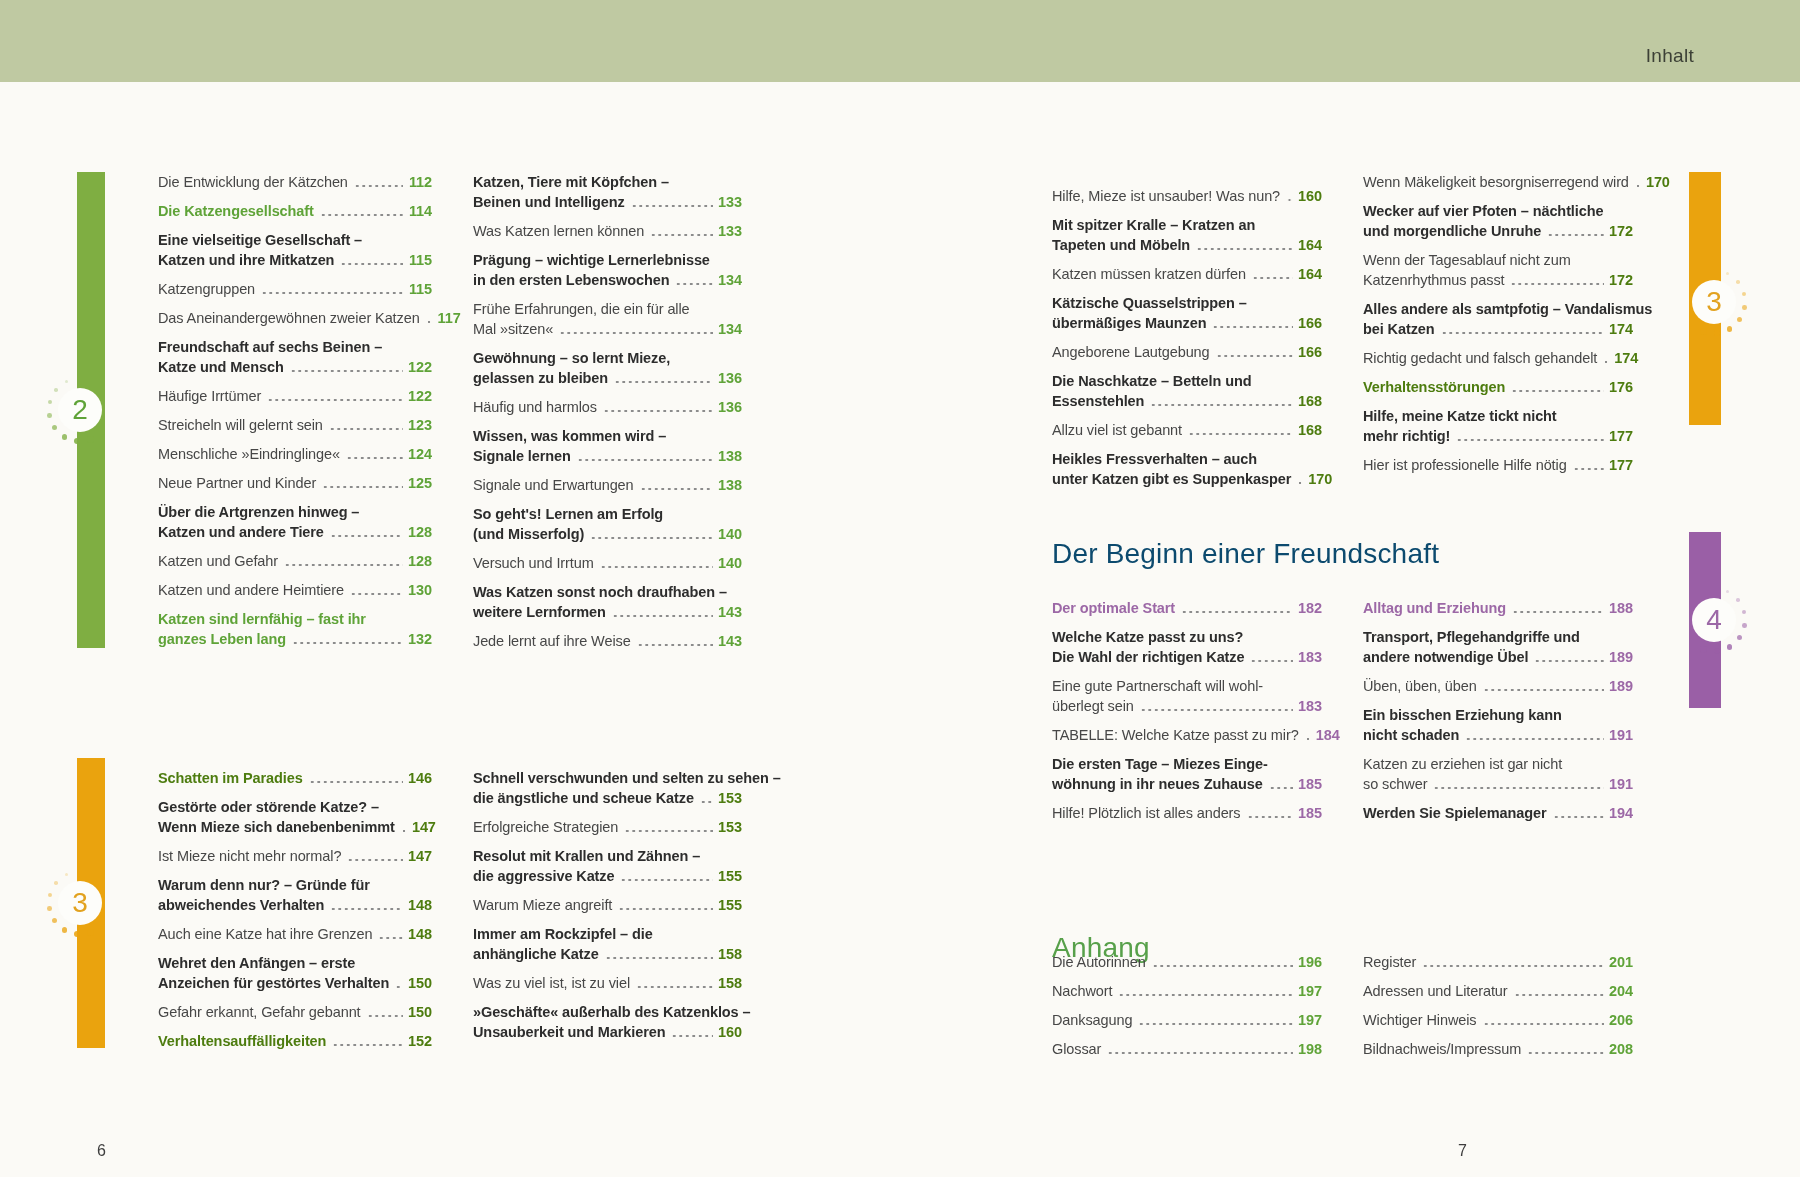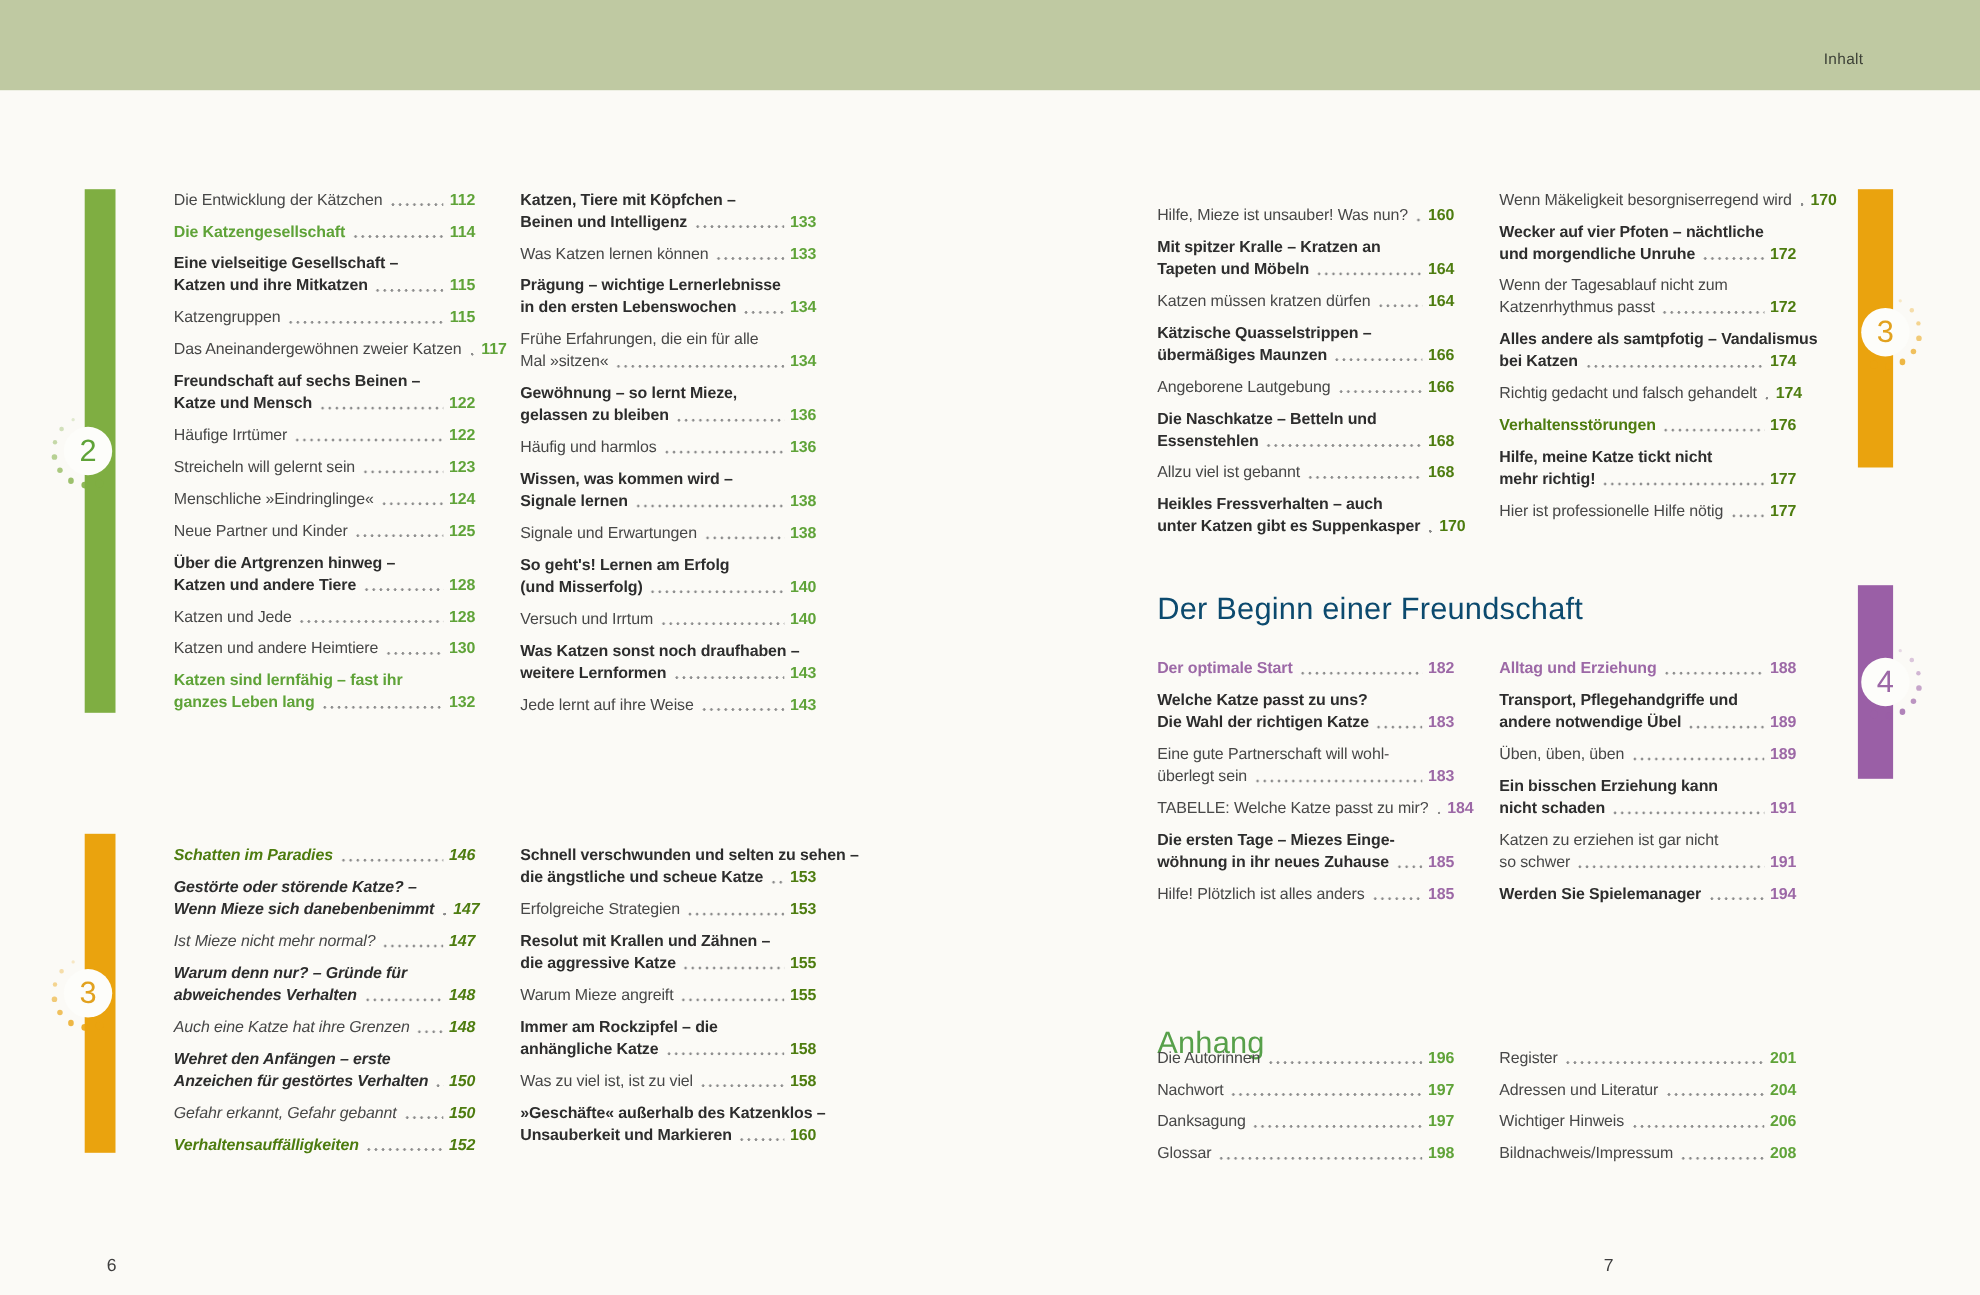--- a/index.html
+++ b/index.html
@@ -9,21 +9,21 @@
     font-family:"Liberation Sans","DejaVu Sans",sans-serif;
     color:#3f3f3f;
   }
   .spread{position:relative;width:1800px;height:1177px;}
   .header-band{
     position:absolute;left:0;top:0;width:1800px;height:82px;
     background:#bfc9a2;
   }
   .header-title{
     position:absolute;right:106px;top:45px;
-    font-size:14px;color:#3c4036;letter-spacing:.3px;
+    font-size:19px;color:#3c4036;letter-spacing:.3px;
   }
   .bar{position:absolute;}
   .badge-circle{
     position:absolute;width:44px;height:44px;border-radius:50%;
     background:#fdfdfa;display:flex;align-items:center;justify-content:center;
     font-size:28px;font-weight:400;
   }
   .badge-dot{position:absolute;border-radius:50%;}
   .section-heading{
     position:absolute;font-size:28px;font-weight:400;
@@ -191,21 +191,21 @@
       <div class="entry s-b">
         <div class="line">Über die Artgrenzen hinweg –</div>
         <div class="line last">
           <span class="txt">Katzen und andere Tiere</span>
           <span class="dots"></span>
           <span class="num">128</span>
         </div>
       </div>
       <div class="entry s-r">
         <div class="line last">
-          <span class="txt">Katzen und Jede</span>
+          <span class="txt">Katzen und Gefahr</span>
           <span class="dots"></span>
           <span class="num">128</span>
         </div>
       </div>
       <div class="entry s-r">
         <div class="line last">
           <span class="txt">Katzen und andere Heimtiere</span>
           <span class="dots"></span>
           <span class="num">130</span>
         </div>
@@ -306,21 +306,21 @@
       </div>
       <div class="entry s-r">
         <div class="line last">
           <span class="txt">Jede lernt auf ihre Weise</span>
           <span class="dots"></span>
           <span class="num">143</span>
         </div>
       </div>
     </div>
 
-  <div class="col acc-orange" style="left:158px; top:768px; width:274px;font-style:italic;">
+  <div class="col acc-orange" style="left:158px; top:768px; width:274px;">
       <div class="entry s-a">
         <div class="line last">
           <span class="txt">Schatten im Paradies</span>
           <span class="dots"></span>
           <span class="num">146</span>
         </div>
       </div>
       <div class="entry s-b">
         <div class="line">Gestörte oder störende Katze? –</div>
         <div class="line last">

